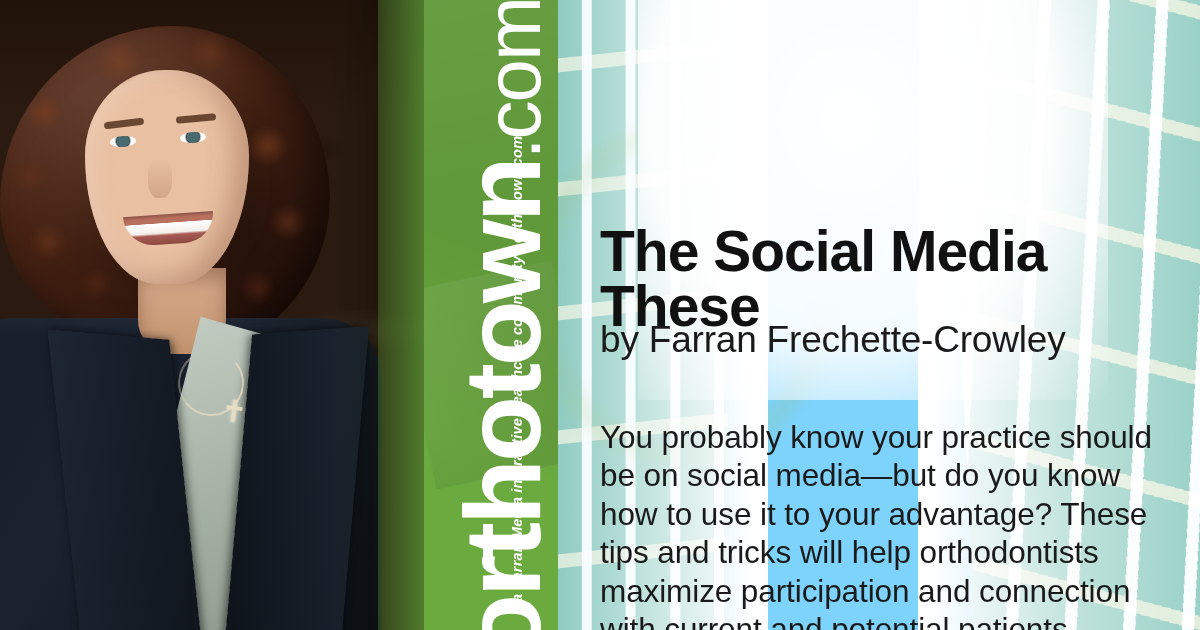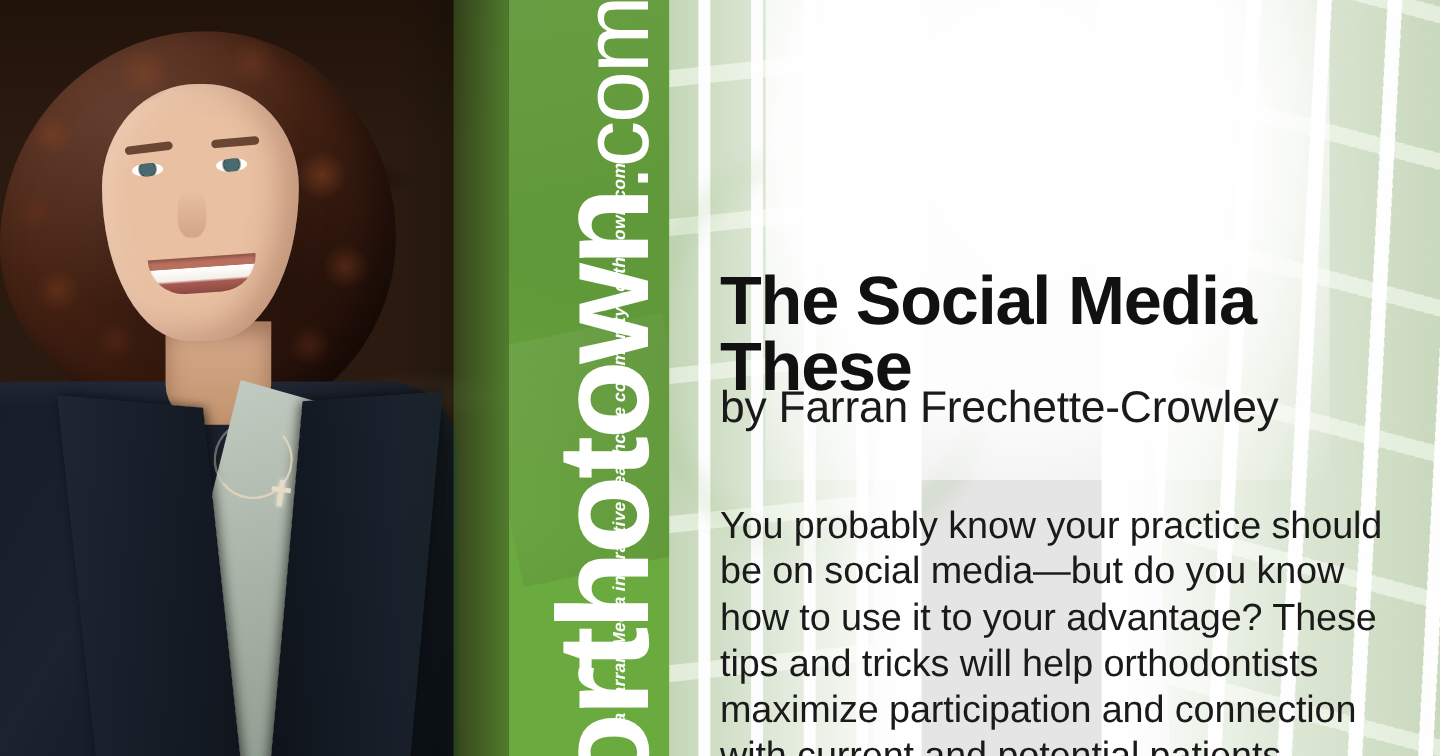--- a/index.html
+++ b/index.html
@@ -207,21 +207,21 @@
     font-size:14.5px;
     letter-spacing:.2px;
     white-space:nowrap;
     text-align:left;
     padding-left:6px;
   }
 
   
   #content-panel{
     position:absolute;left:558px;top:0;width:642px;height:630px;
-    background:#e5e5e5;
+    background:#7dd3fc;
     overflow:hidden;
   }
   
   .cubes{
     position:absolute;left:0;top:0;width:642px;height:630px;
   }
   .cubes-left{
     position:absolute;left:-10px;top:-30px;width:180px;height:700px;
     background:
       repeating-linear-gradient(90deg,

